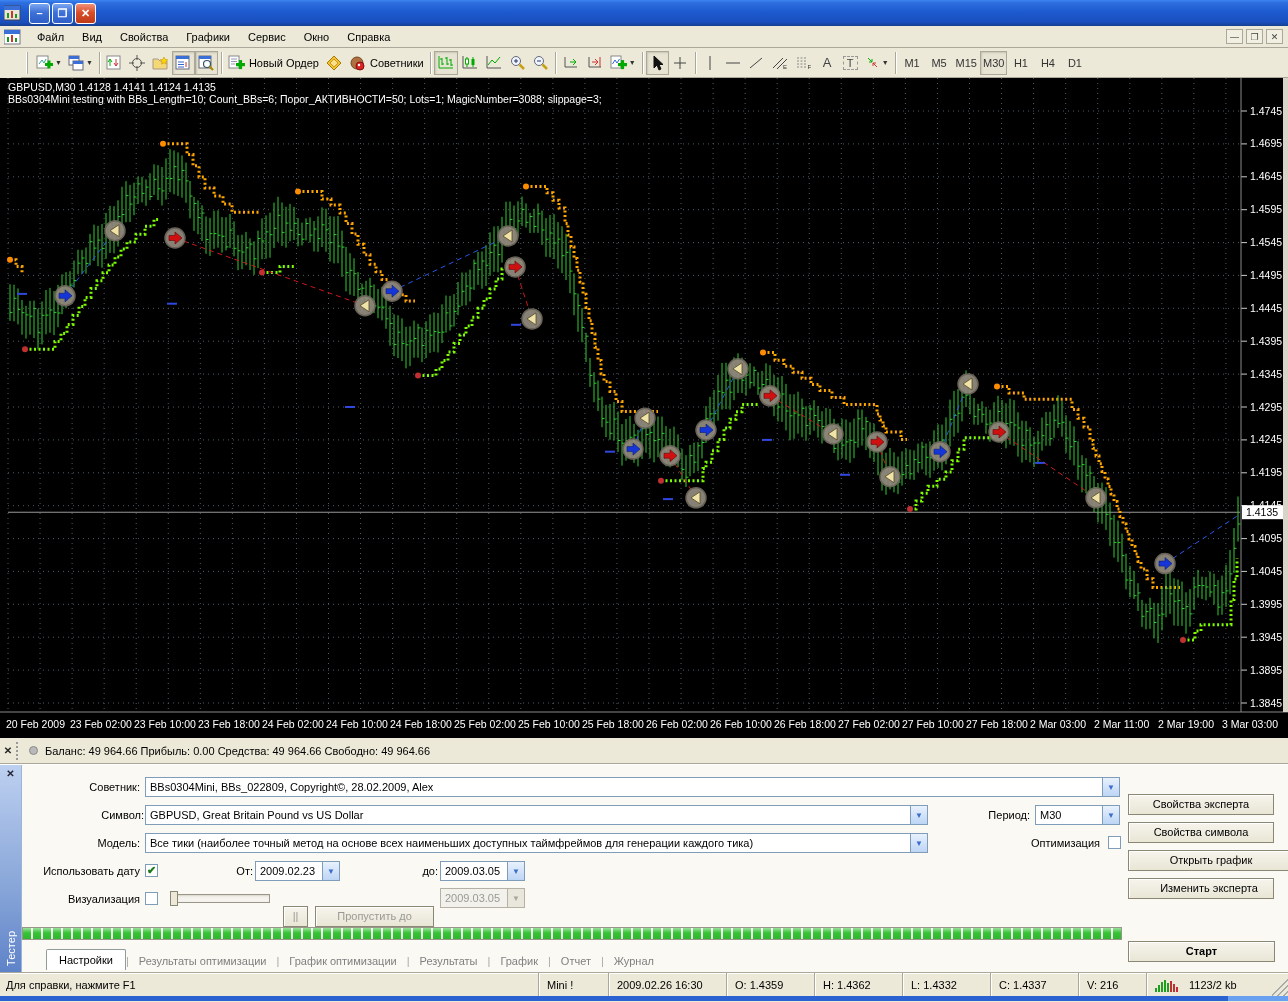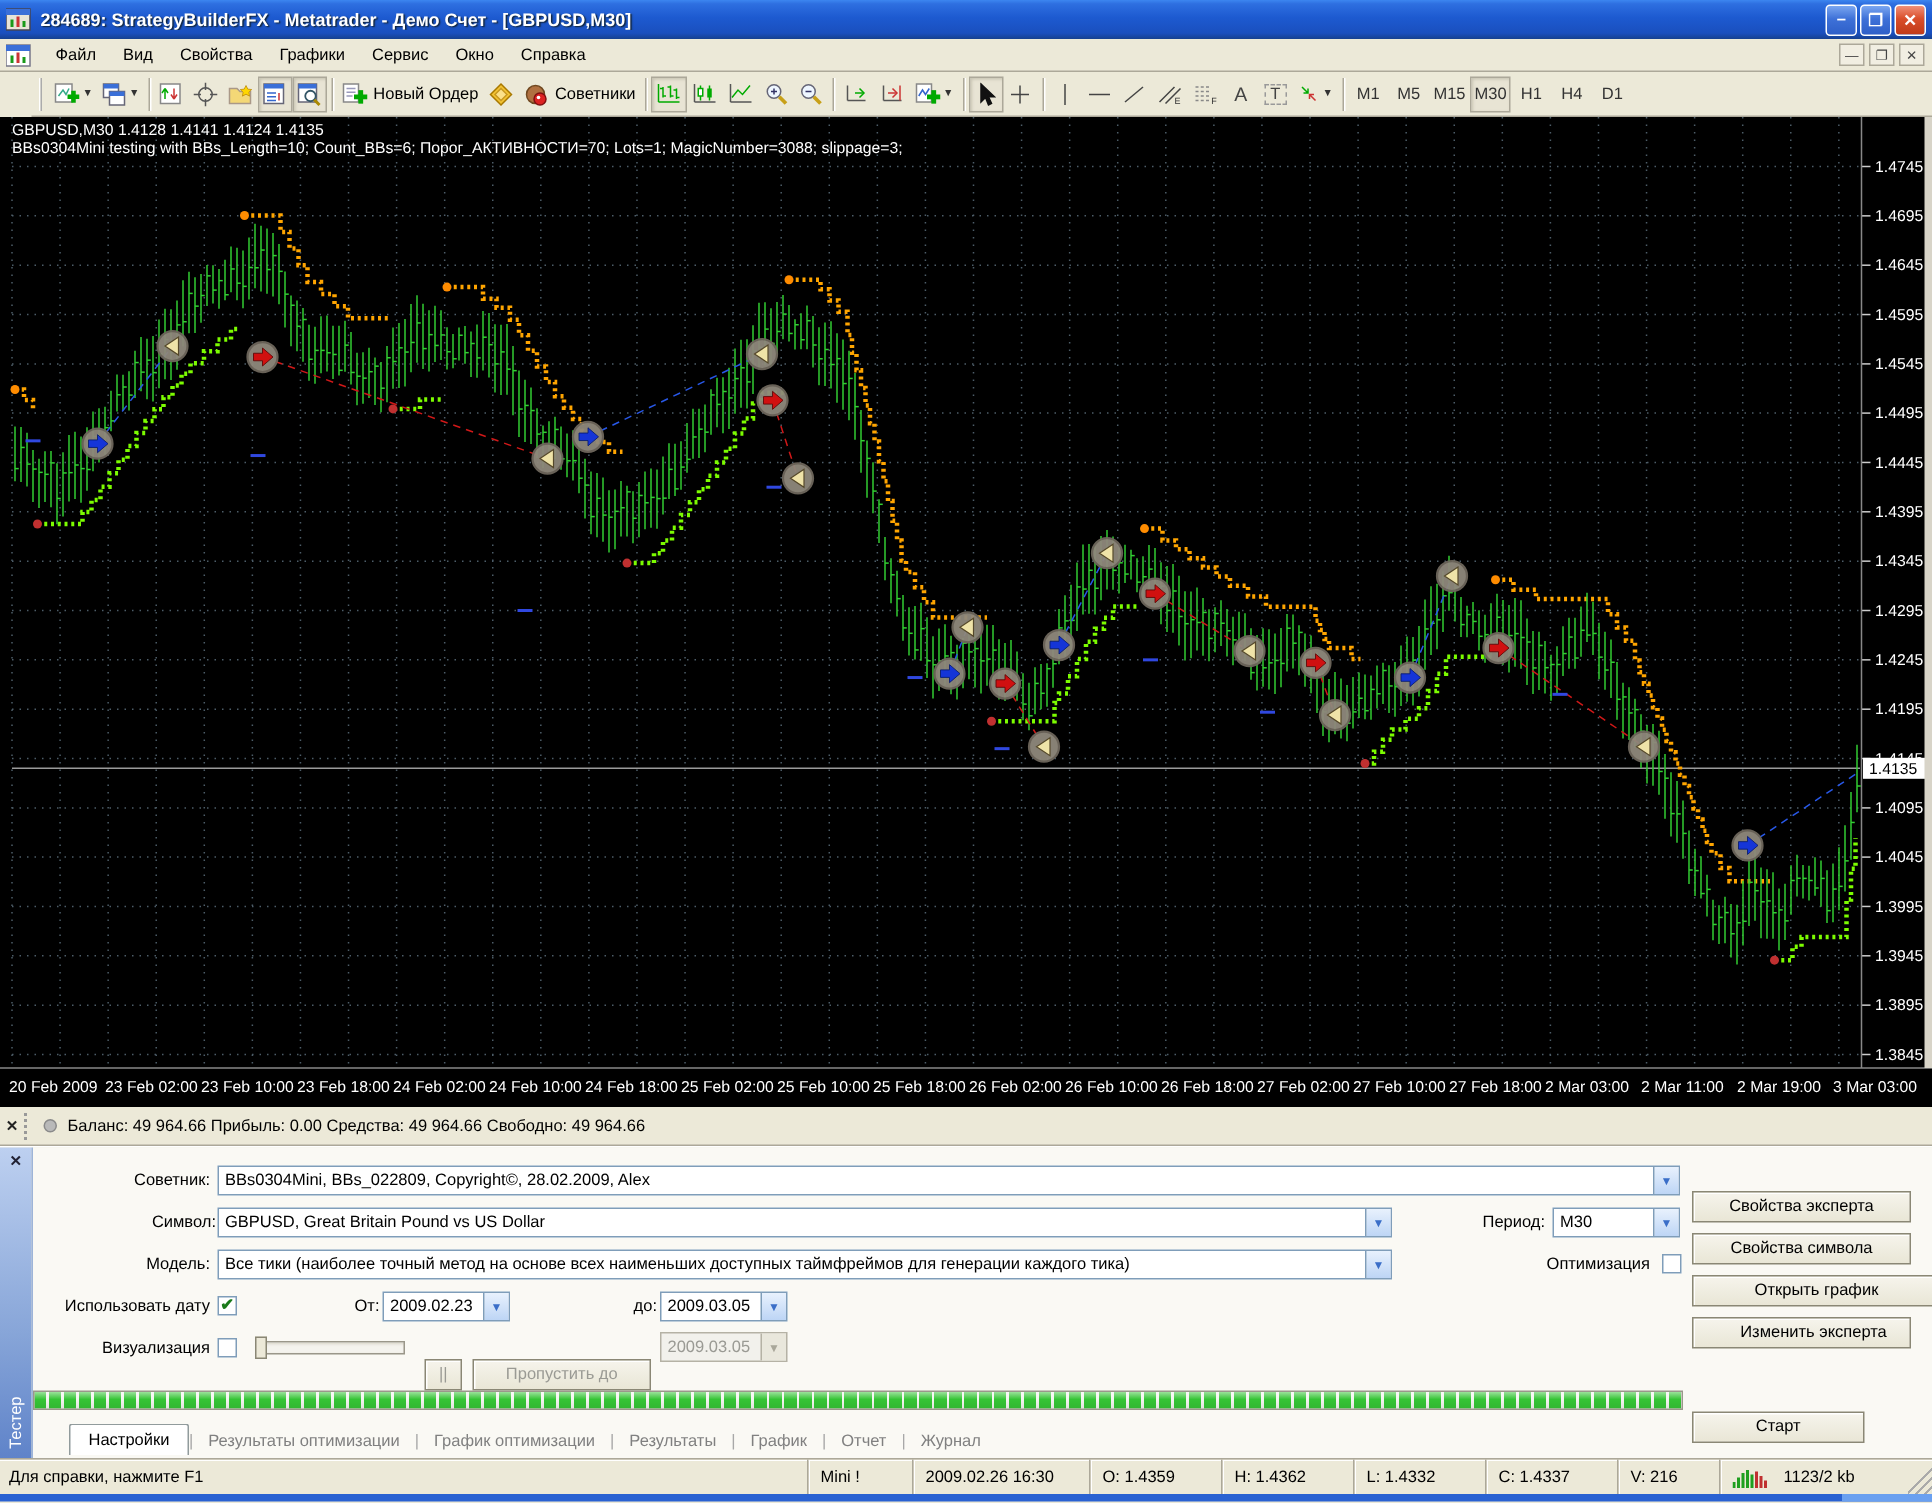--- a/index.html
+++ b/index.html
@@ -102,21 +102,20 @@
 <body>
 
 <div class="titlebar">
   <svg class="app-ico" viewBox="0 0 18 16">
     <rect x="0" y="1" width="16" height="14" fill="#E8E4D8" stroke="#445"></rect>
     <rect x="0" y="1" width="16" height="4" fill="#3A6FD8"></rect>
     <rect x="3" y="8" width="2" height="5" fill="#1a9a1a"></rect>
       <rect x="7" y="6" width="2" height="7" fill="#c33"></rect>
       <rect x="11" y="9" width="2" height="4" fill="#1a9a1a"></rect>
   </svg>
-  <span class="ttl">284689: StrategyBuilderFX - Metatrader - Демо Счет - [GBPUSD,M30]</span>
   <span class="winbtn">–</span>
   <span class="winbtn">❐</span>
   <span class="winbtn close">✕</span>
 </div>
 
 <div class="menubar">
   <svg class="doc-ico" viewBox="0 0 18 16">
     <rect x="0" y="1" width="16" height="14" fill="#fff" stroke="#778"></rect>
     <rect x="0" y="1" width="16" height="4" fill="#3A6FD8"></rect>
     <rect x="3" y="8" width="2" height="5" fill="#1a9a1a"></rect>
@@ -1157,21 +1156,21 @@
       <path transform="translate(999,354.0)" d="M -6,-2.5 L 0,-2.5 L 0,-6 L 7,0 L 0,6 L 0,2.5 L -6,2.5 Z" fill="#D01010" stroke="#600808" stroke-width="0.6"></path>
       <circle cx="1096" cy="419.8" r="10" fill="#8F887C" stroke="#6E675C" stroke-width="1.5" opacity="0.95"></circle>
       <path transform="translate(1096,419.8)" d="M 4,-6 L -5,0 L 4,6 Z" fill="#EFE3A8" stroke="#55482A" stroke-width="0.8"></path>
       <circle cx="1165" cy="485.6" r="10" fill="#8F887C" stroke="#6E675C" stroke-width="1.5" opacity="0.95"></circle>
       <path transform="translate(1165,485.6)" d="M -6,-2.5 L 0,-2.5 L 0,-6 L 7,0 L 0,6 L 0,2.5 L -6,2.5 Z" fill="#1535D8" stroke="#0A1E70" stroke-width="0.6"></path>
       <rect x="1242" y="427.2" width="45" height="14" fill="#fff"></rect>
       <text x="1246" y="438.2" fill="#000" font-size="10.5" font-family="Liberation Sans,sans-serif">1.4135</text>
       <rect x="1283" y="0" width="5" height="634" fill="#D8D4C8"></rect>
     </svg>
   <div class="ohlc-line">GBPUSD,M30  1.4128 1.4141 1.4124 1.4135</div>
-  <div class="expert-line">BBs0304Mini testing with BBs_Length=10; Count_BBs=6; Порог_АКТИВНОСТИ=70; Lots=1; MagicNumber=3088; slippage=3;</div>
+  <div class="expert-line">BBs0304Mini testing with BBs_Length=10; Count_BBs=6; Порог_АКТИВНОСТИ=50; Lots=1; MagicNumber=3088; slippage=3;</div>
 </div>
 
 <div class="acct-bar">
   <span class="bar-close">✕</span>
   <span class="bar-grip"></span>
   <span class="led"></span>
   <span>Баланс: 49 964.66  Прибыль: 0.00  Средства: 49 964.66  Свободно: 49 964.66</span>
 </div>
 
 <div class="tester">
@@ -1228,21 +1227,21 @@
     <span class="slider-track" style="left:148px; top:129px; width:100px;"></span>
     <span class="slider-thumb" style="left:148px; top:126px;"></span>
     <span class="btn3d disabled" style="left:261px; top:123px; width:25px;">||</span>
     <span class="btn3d disabled" style="left:293px; top:123px; width:119px;">Пропустить до</span>
     <div class="combo disabled" style="left:418px; top:123px; width:85px;">
       <span class="val">2009.03.05</span>
       <span class="arrow">▼</span>
       </div>
 
     <div class="progress" style="left:0px; top:162px; width:1100px;"></div>
-    <span class="btn3d" style="left:1106px; top:158px; width:115px; font-weight:normal;">Старт</span>
+    <span class="btn3d" style="left:1106px; top:158px; width:147px; font-weight:bold;">Старт</span>
 
     <div class="tabs" style="left:4px; top:184px;" id="tester-tabs">
         <span class="tab active">Настройки</span>
         <span class="tab-div">|</span>
         <span class="tab">Результаты оптимизации</span>
         <span class="tab-div">|</span>
         <span class="tab">График оптимизации</span>
         <span class="tab-div">|</span>
         <span class="tab">Результаты</span>
         <span class="tab-div">|</span>

